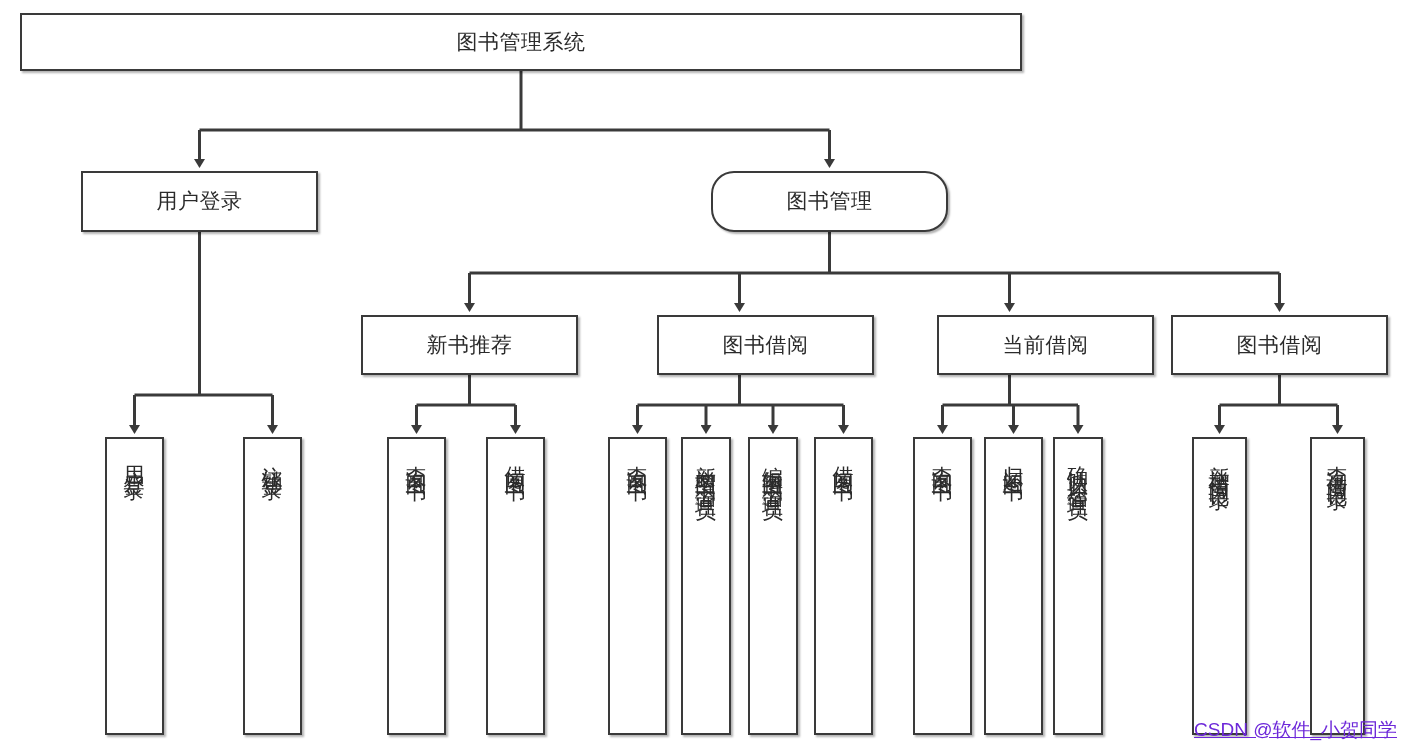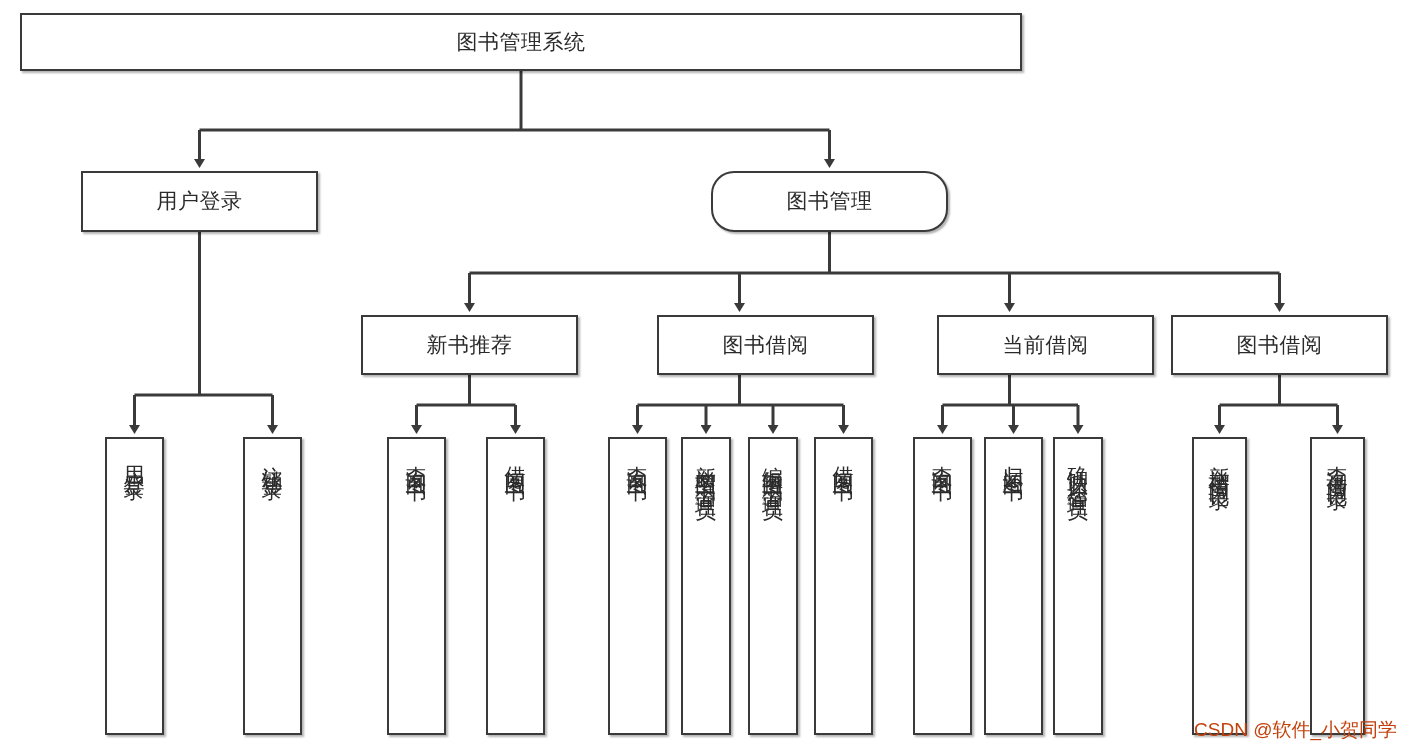--- a/index.html
+++ b/index.html
@@ -57,23 +57,24 @@
     letter-spacing: 5px;
     line-height: 1.1;
     text-align: left;
     white-space: nowrap;
   }
   .watermark {
     position: absolute;
     right: 8px;
     bottom: 4px;
     font-size: 19px;
-    color: #c2410c;
+    color: #6d28d9;
     white-space: nowrap;
     user-select: none;
+    text-decoration: underline;
   }
 </style>
 </head>
 <body>
 
 <div id="diagram-root">
 
   <svg class="diagram-svg" viewBox="0 0 1405 747" xmlns="http://www.w3.org/2000/svg">
     <defs>
       <marker id="arrow" markerWidth="9" markerHeight="11" refX="1" refY="5.5" orient="auto" markerUnits="userSpaceOnUse">

